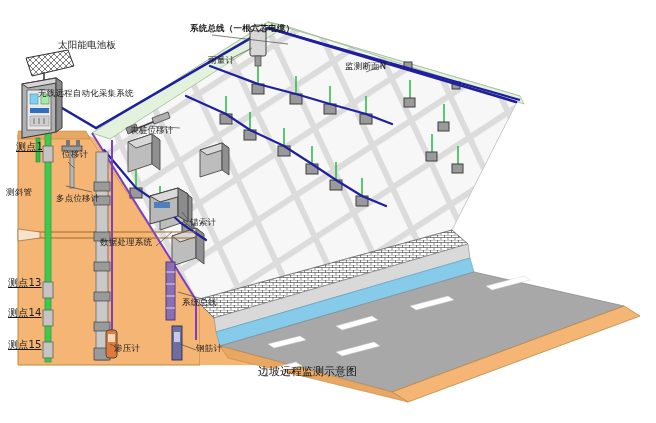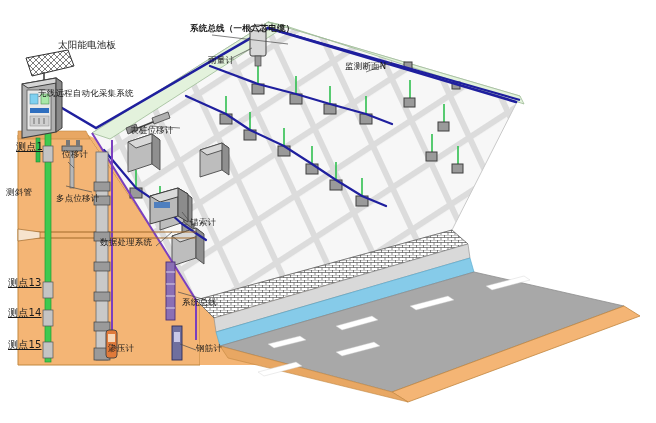--- a/index.html
+++ b/index.html
@@ -291,26 +291,27 @@
 <div class="lbl sm" style="left:100px; top:238px;">数据处理系统</div>
 
 <div class="lbl sm" style="left:62px;  top:150px;">位移计</div>
 
 <div class="lbl sm" style="left:56px;  top:182px;margin-top:12px;">多点位移计</div>
 
 <div class="lbl sm" style="left:6px;   top:188px;">测斜管</div>
 
 <div class="lbl sm" style="left:182px; top:298px;">系统总线</div>
 
-<div class="lbl sm" style="left:108px; top:344px;">渗压计</div>
+<div class="lbl sm" style="left:114px; top:344px;">渗压计</div>
 
 <div class="lbl sm" style="left:196px; top:344px;">钢筋计</div>
 
 <div class="lbl tiny" style="left:16px; top:142px;">测点1</div>
 
 <div class="lbl tiny" style="left:8px;  top:278px;">测点13</div>
 
 <div class="lbl tiny" style="left:8px;  top:308px;">测点14</div>
 
 <div class="lbl tiny" style="left:8px;  top:340px;">测点15</div>
 
+<div class="title" style="left:258px; top:364px;">边坡远程监测示意图</div>
 
 </div>
 
 </body></html>

